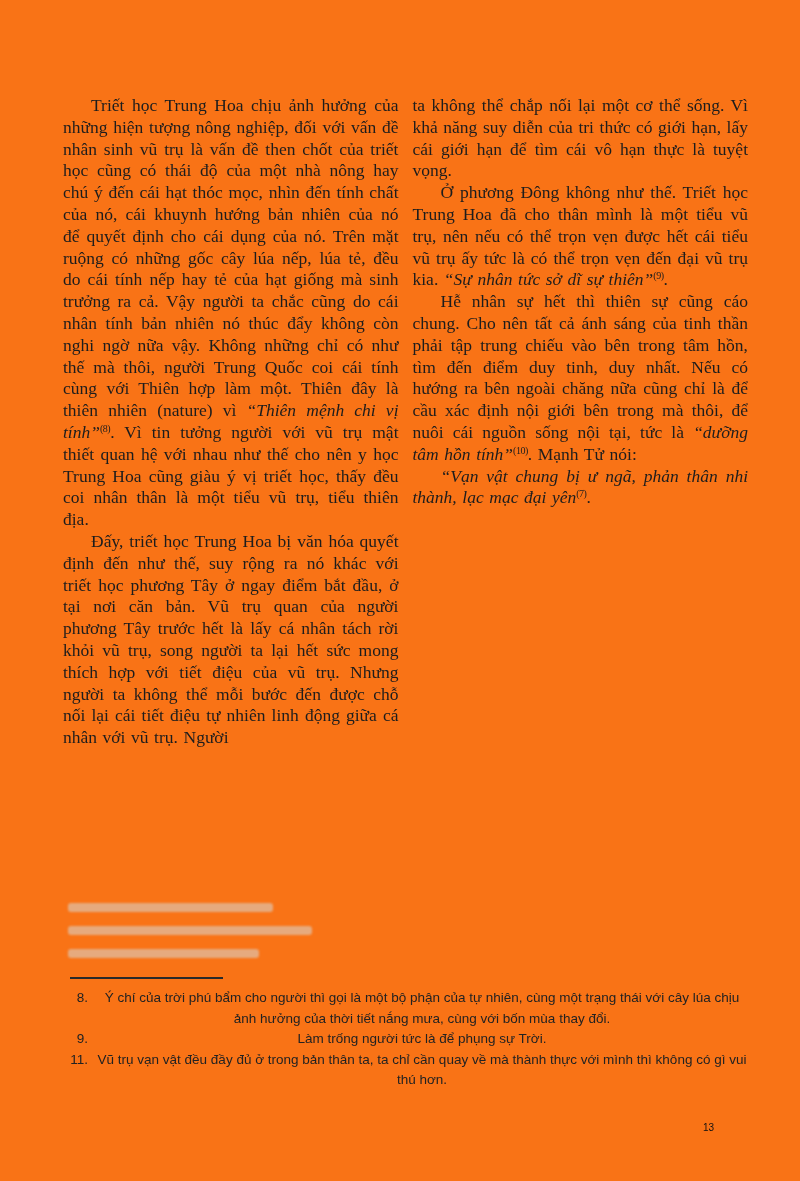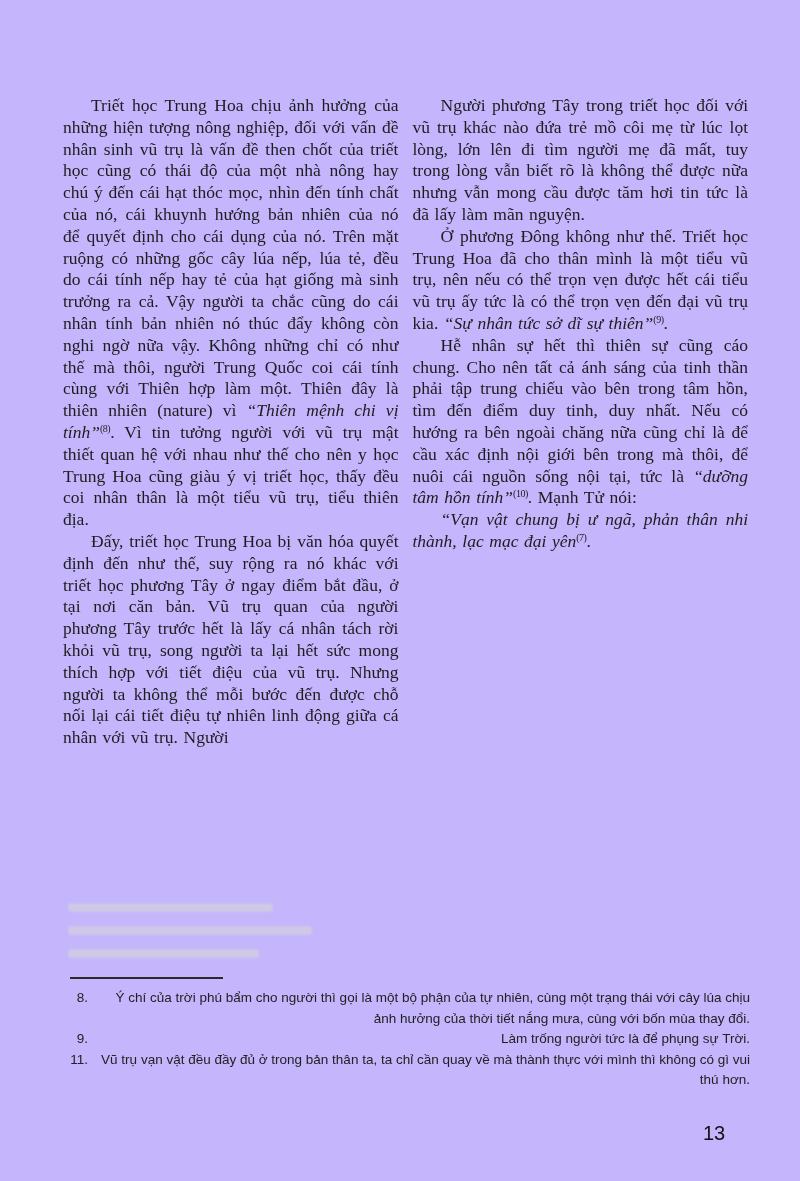--- a/index.html
+++ b/index.html
@@ -1,21 +1,21 @@
 <!DOCTYPE html>
 <html lang="vi"><head>
 <meta charset="utf-8">
 <style>
   html, body { margin: 0; padding: 0; background: #e8e8e8; }
   .page {
     position: relative;
     width: 800px;
     height: 1181px;
     margin: 0 auto;
-    background: #c4b5fd;
+    background: #f97316;
     color: #1d1d1d;
     overflow: hidden;
     font-family: "Liberation Serif", "DejaVu Serif", serif;
   }
   .columns {
     position: absolute;
     top: 95px;
     left: 63px;
     right: 52px;
     display: flex;
@@ -74,42 +74,42 @@
     line-height: 20.5px;
     color: #222;
   }
   .fn { display: flex; }
   .fn-num {
     flex: 0 0 32px;
     text-align: right;
     padding-right: 6px;
     white-space: nowrap;
   }
-  .fn-text { flex: 1 1 auto; text-align: right; }
+  .fn-text { flex: 1 1 auto; text-align: center; }
   .page-number {
     position: absolute;
     top: 1122px;
     left: 703px;
     font-family: "Liberation Sans", "DejaVu Sans", sans-serif;
-    font-size: 20px;
+    font-size: 10px;
     color: #111;
   }
 </style>
 </head>
 <body>
 
 <div class="page">
 
   <div class="columns">
     <div class="column" id="col-left">
         <p class="indent"><span>Triết học Trung Hoa chịu ảnh hưởng của những hiện tượng nông nghiệp, đối với vấn đề nhân sinh vũ trụ là vấn đề then chốt của triết học cũng có thái độ của một nhà nông hay chú ý đến cái hạt thóc mọc, nhìn đến tính chất của nó, cái khuynh hướng bản nhiên của nó để quyết định cho cái dụng của nó. Trên mặt ruộng có những gốc cây lúa nếp, lúa tẻ, đều do cái tính nếp hay tẻ của hạt giống mà sinh trưởng ra cả. Vậy người ta chắc cũng do cái nhân tính bản nhiên nó thúc đẩy không còn nghi ngờ nữa vậy. Không những chỉ có như thế mà thôi, người Trung Quốc coi cái tính cùng với Thiên hợp làm một. Thiên đây là thiên nhiên (nature) vì </span><span class="it">“Thiên mệnh chi vị tính”</span><sup class="fnref">(8)</sup><span>. Vì tin tưởng người với vũ trụ mật thiết quan hệ với nhau như thế cho nên y học Trung Hoa cũng giàu ý vị triết học, thấy đều coi nhân thân là một tiểu vũ trụ, tiểu thiên địa.</span></p>
         <p class="indent"><span>Đấy, triết học Trung Hoa bị văn hóa quyết định đến như thế, suy rộng ra nó khác với triết học phương Tây ở ngay điểm bắt đầu, ở tại nơi căn bản. Vũ trụ quan của người phương Tây trước hết là lấy cá nhân tách rời khỏi vũ trụ, song người ta lại hết sức mong thích hợp với tiết điệu của vũ trụ. Nhưng người ta không thể mỗi bước đến được chỗ nối lại cái tiết điệu tự nhiên linh động giữa cá nhân với vũ trụ. Người</span></p>
       </div>
     <div class="column" id="col-right">
-        <p class="indent"><span>Người phương Tây trong triết học đối với vũ trụ khác nào đứa trẻ mồ côi mẹ từ lúc lọt lòng, lớn lên đi tìm người mẹ đã mất, tuy trong lòng vẫn biết rõ là không thể được nữa nhưng vẫn mong cầu được tăm hơi tin tức là đã lấy làm mãn nguyện.</span></p>
+        <p class="no-indent"><span>ta không thể chắp nối lại một cơ thể sống. Vì khả năng suy diễn của tri thức có giới hạn, lấy cái giới hạn để tìm cái vô hạn thực là tuyệt vọng.</span></p>
         <p class="indent"><span>Ở phương Đông không như thế. Triết học Trung Hoa đã cho thân mình là một tiểu vũ trụ, nên nếu có thể trọn vẹn được hết cái tiểu vũ trụ ấy tức là có thể trọn vẹn đến đại vũ trụ kia. </span><span class="it">“Sự nhân tức sở dĩ sự thiên”</span><sup class="fnref">(9)</sup><span>.</span></p>
         <p class="indent"><span>Hễ nhân sự hết thì thiên sự cũng cáo chung. Cho nên tất cả ánh sáng của tinh thần phải tập trung chiếu vào bên trong tâm hồn, tìm đến điểm duy tinh, duy nhất. Nếu có hướng ra bên ngoài chăng nữa cũng chỉ là để cầu xác định nội giới bên trong mà thôi, để nuôi cái nguồn sống nội tại, tức là </span><span class="it">“dưỡng tâm hồn tính”</span><sup class="fnref">(10)</sup><span>. Mạnh Tử nói:</span></p>
         <p class="indent"><span class="it">“Vạn vật chung bị ư ngã, phản thân nhi thành, lạc mạc đại yên</span><sup class="fnref">(7)</sup><span>.</span></p>
       </div>
   </div>
 
   <div class="ghost">
     <div class="g-line" style="width:62%"></div>
     <div class="g-line" style="width:74%"></div>
     <div class="g-line" style="width:58%"></div>

